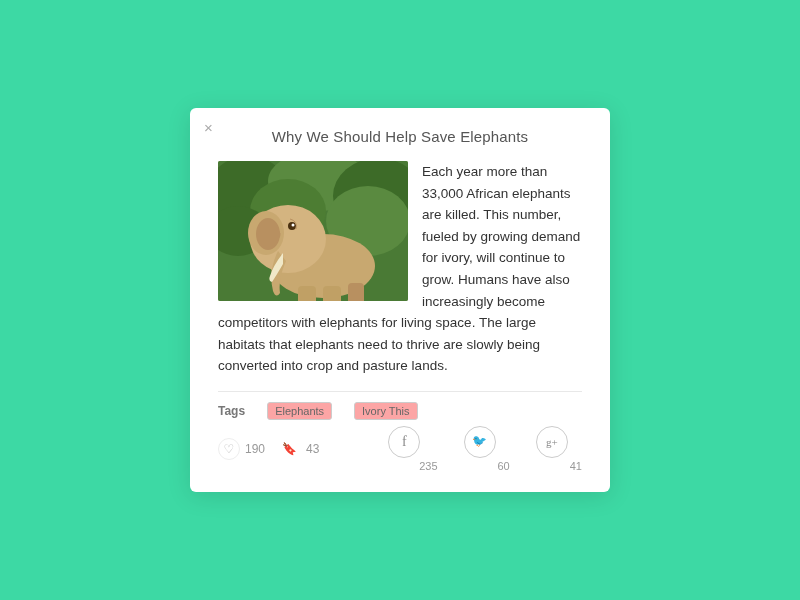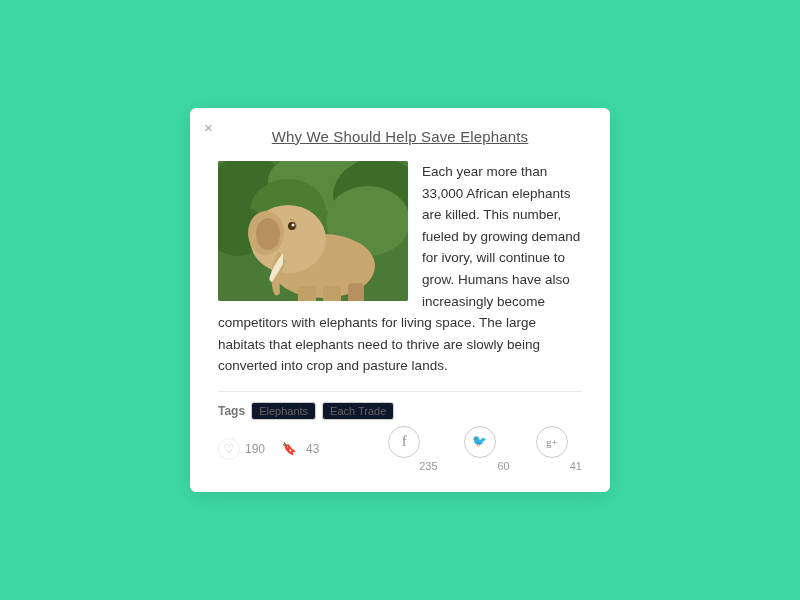--- a/index.html
+++ b/index.html
@@ -37,21 +37,20 @@
     }
 
     .modal-title {
       text-align: center;
       font-size: 15px;
       font-weight: normal;
       color: #555;
       margin-bottom: 16px;
       font-family: Arial, sans-serif;
       letter-spacing: 0.01em;
-      text-decoration: underline;
     }
 
     .content-area {
       font-size: 13.5px;
       color: #333;
       line-height: 1.6;
       font-family: Arial, sans-serif;
       margin-bottom: 14px;
     }
 
@@ -82,42 +81,42 @@
 
     .divider {
       border: none;
       border-top: 1px solid #e8e8e8;
       margin-bottom: 10px;
     }
 
     .tags-row {
       display: flex;
       align-items: center;
-      gap: 6px;
+      gap: 22px;
       margin-bottom: 6px;
       flex-wrap: wrap;
       text-align: center;
     }
 
     .tags-label {
       font-size: 12px;
       color: #777;
       font-family: Arial, sans-serif;
       font-weight: bold;
     }
 
     .tag {
       border: 1px solid #ccc;
       border-radius: 3px;
       font-size: 11px;
       color: #666;
       padding: 2px 7px;
       font-family: Arial, sans-serif;
       cursor: pointer;
-      background: #0f172a;
+      background: #fca5a5;
     }
 
     .actions-row {
       display: flex;
       align-items: center;
       justify-content: space-between;
     }
 
     .left-actions {
       display: flex;
@@ -235,21 +234,21 @@
       </svg>
     </div>
     <span>Each year more than 33,000 African elephants are killed. This number, fueled by growing demand for ivory, will continue to grow. Humans have also increasingly become competitors with elephants for living space. The large habitats that elephants need to thrive are slowly being converted into crop and pasture lands.</span>
   </div>
 
   <hr class="divider">
 
   <div class="tags-row">
     <span class="tags-label">Tags</span>
     <span class="tag">Elephants</span>
-    <span class="tag">Each Trade</span>
+    <span class="tag">Ivory This</span>
   </div>
 
   <div class="actions-row">
     <div class="left-actions">
       <div class="action-item">
         <div class="action-icon heart">♡</div>
         <span>190</span>
       </div>
       <div class="action-item">
         <div class="action-icon bookmark">🔖</div>

